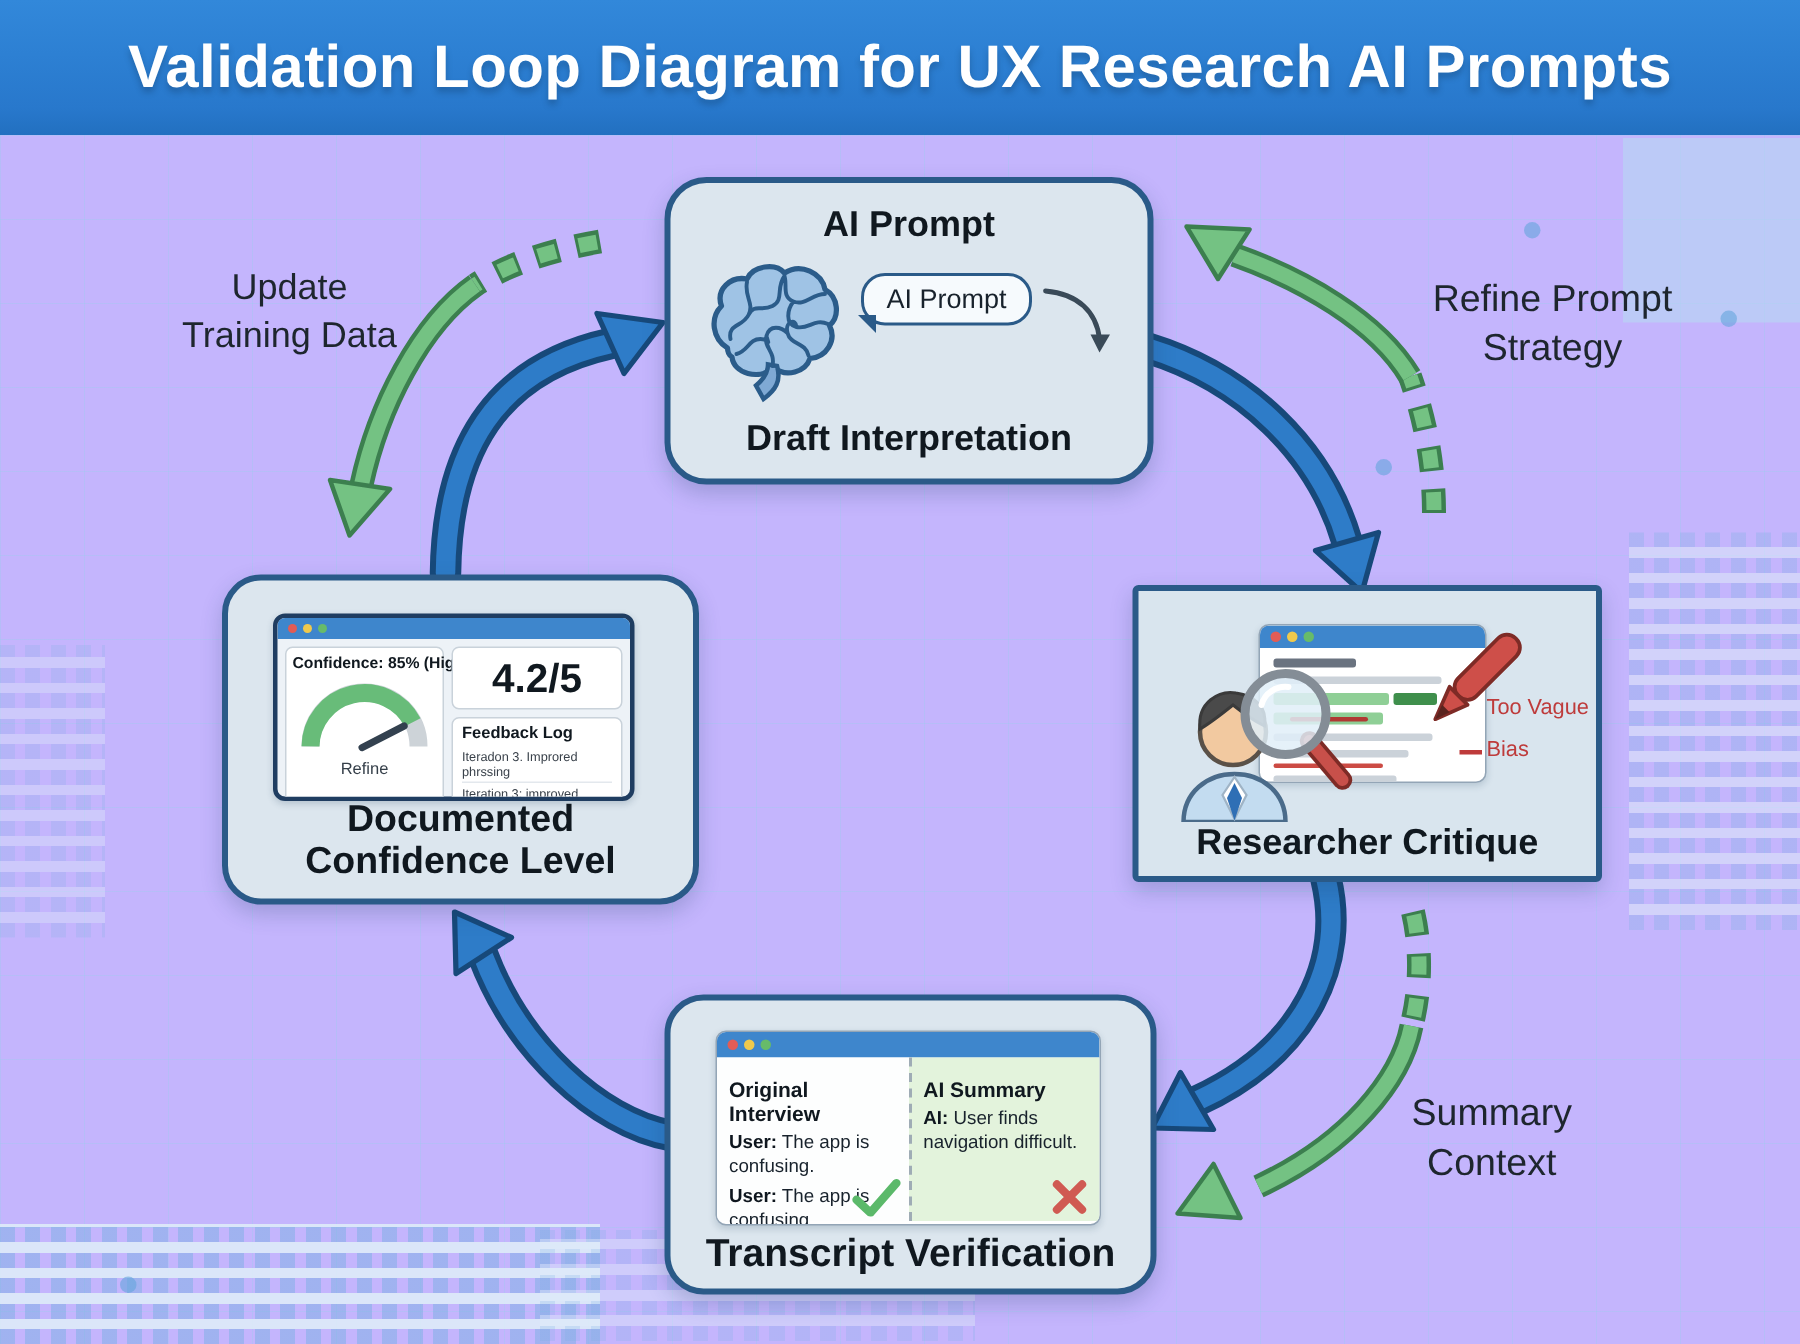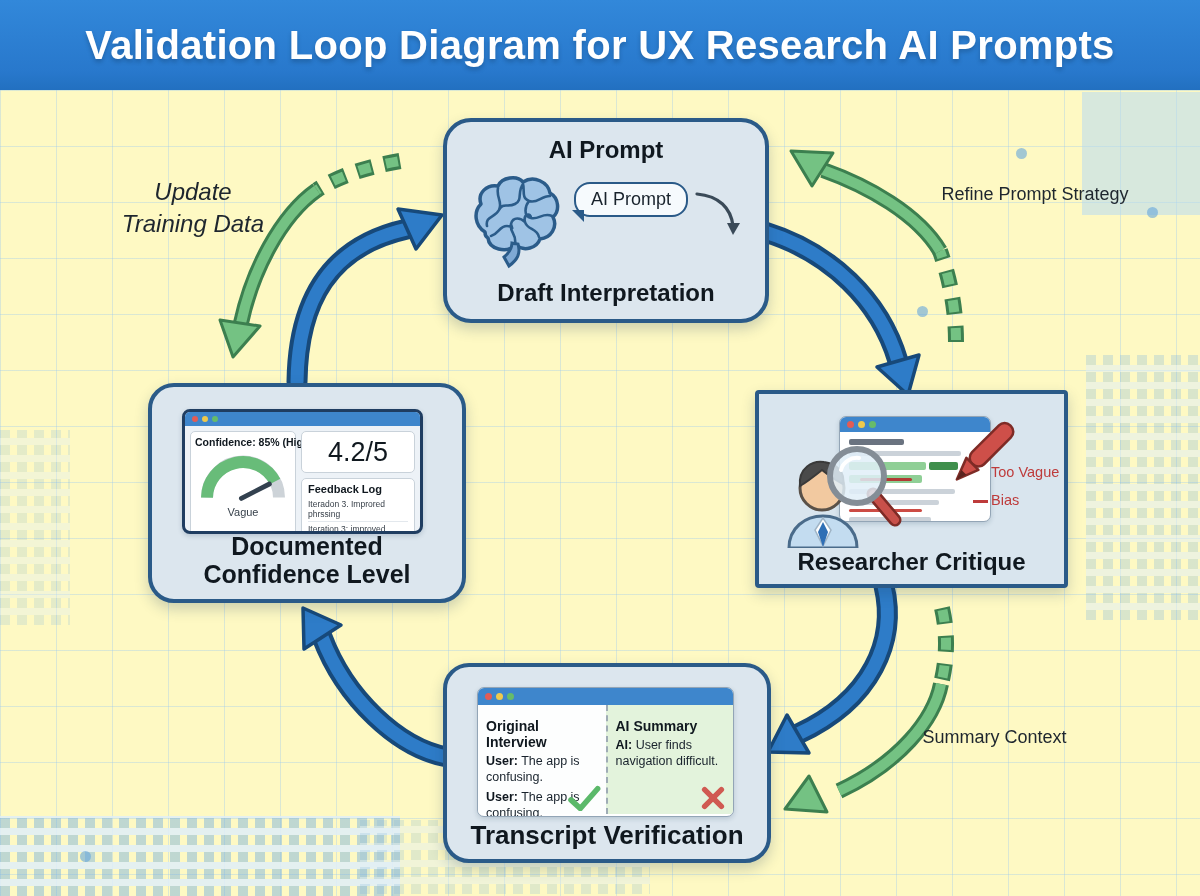--- a/index.html
+++ b/index.html
@@ -1,16 +1,16 @@
 <!DOCTYPE html>
 <html><head>
 <meta charset="utf-8">
 <style>
   html,body{margin:0;padding:0;background:#cfe3f2;}
-  #stage{position:relative;width:1200px;height:896px;background:#fef9c3;overflow:hidden;
+  #stage{position:relative;width:1200px;height:896px;background:#c4b5fd;overflow:hidden;
          font-family:"Liberation Sans",sans-serif;color:#1a222b;}
   
   .banner{position:absolute;left:0;top:0;width:1200px;height:90px;z-index:5;
           background:linear-gradient(180deg,#3288da 0%,#2878cc 80%,#2270c0 100%);
           display:flex;align-items:center;justify-content:center;}
   .banner h1{margin:0;font-size:40px;font-weight:700;color:#ffffff;letter-spacing:.3px;
              text-shadow:0 3px 4px rgba(10,40,70,.28);}
   
   .grid{position:absolute;left:0;top:90px;width:1200px;height:806px;z-index:0;
         background-image:linear-gradient(rgba(160,203,238,.38) 1px,transparent 1px),
@@ -59,27 +59,27 @@
   #node-confidence .t1{bottom:38px;font-size:25px;line-height:1.15;}
   #node-confidence .t2{bottom:10px;font-size:25px;line-height:1.15;}
   .conf-browser{position:absolute;left:30px;top:22px;width:235px;height:119px;background:#EDF2F7;
                 border:3px solid #1F3D61;border-radius:8px;overflow:hidden;box-shadow:0 2px 5px rgba(30,60,90,.2);}
   .conf-body{display:flex;gap:5px;padding:5px;}
   .card{background:#fff;border:1.5px solid #C9D2DA;border-radius:5px;box-sizing:border-box;}
   .gauge-card{width:106px;padding:3px 4px;text-align:center;}
   .gauge-card h5{margin:1px 0 0 0;font-size:10.5px;color:#10181f;white-space:nowrap;}
   .score-word{font-size:11px;color:#353f49;margin-top:-2px;}
   .rstack{display:flex;flex-direction:column;gap:5px;flex:1;}
-  .score-card{height:42px;display:flex;align-items:center;justify-content:center;font-size:27px;font-weight:400;color:#10181f;}
+  .score-card{height:42px;display:flex;align-items:center;justify-content:center;font-size:27px;font-weight:700;color:#10181f;}
   .fb-card{flex:1;padding:4px 6px;}
   .fb-card h5{margin:0 0 2px 0;font-size:11px;color:#10181f;}
   .fb-line{font-size:8.5px;color:#39414a;padding:2px 0;border-top:1px solid #E3E8ED;}
   
-  .flow-label{position:absolute;z-index:2;text-align:center;font-size:18px;color:#1E262E;line-height:1.32;}
-  #lbl-update{left:118px;top:176px;width:150px;font-size:24px;font-style:italic;}
+  .flow-label{position:absolute;z-index:2;text-align:center;font-size:25px;color:#1E262E;line-height:1.32;}
+  #lbl-update{left:118px;top:176px;width:150px;font-size:24px;}
   #lbl-refine{left:930px;top:183px;width:210px;}
   #lbl-clarify{left:912px;top:726px;width:165px;}
   
   #arrows{position:absolute;left:0;top:0;z-index:1;}
   .bo{fill:none;stroke:#17497A;stroke-width:21;stroke-linecap:round;}
   .bi{fill:none;stroke:#2E7CC8;stroke-width:13;stroke-linecap:round;}
   .bh{fill:#2E7CC8;stroke:#17497A;stroke-width:3.5;stroke-linejoin:round;}
   .go{fill:none;stroke:#3C7F4F;stroke-width:16;}
   .gi{fill:none;stroke:#74C283;stroke-width:10;}
   .god{stroke-dasharray:16 12;}
@@ -268,21 +268,21 @@
         <span class="mb-dot d-grn" style="width:6px;height:6px;"></span>
       </div>
       <div class="conf-body">
         <div class="card gauge-card">
           <h5>Confidence: 85% (High)</h5>
           <svg width="96" height="56" viewBox="0 0 120 70">
             <path d="M 15 62 A 45 45 0 0 1 105 62" fill="none" stroke="#CDD3D8" stroke-width="15"></path>
             <path d="M 15 62 A 45 45 0 0 1 100 42" fill="none" stroke="#68BC79" stroke-width="15"></path>
             <line x1="58" y1="63" x2="93" y2="45" stroke="#33414F" stroke-width="6" stroke-linecap="round"></line>
           </svg>
-          <div class="score-word">Vague</div>
+          <div class="score-word">Refine</div>
         </div>
         <div class="rstack">
           <div class="card score-card">4.2/5</div>
           <div class="card fb-card">
             <h5>Feedback Log</h5>
             <div class="fb-line" style="border-top:none;">Iteradon 3. Improred phrssing</div>
             <div class="fb-line">Iteration 3: improved phrssing</div>
           </div>
         </div>
       </div>

